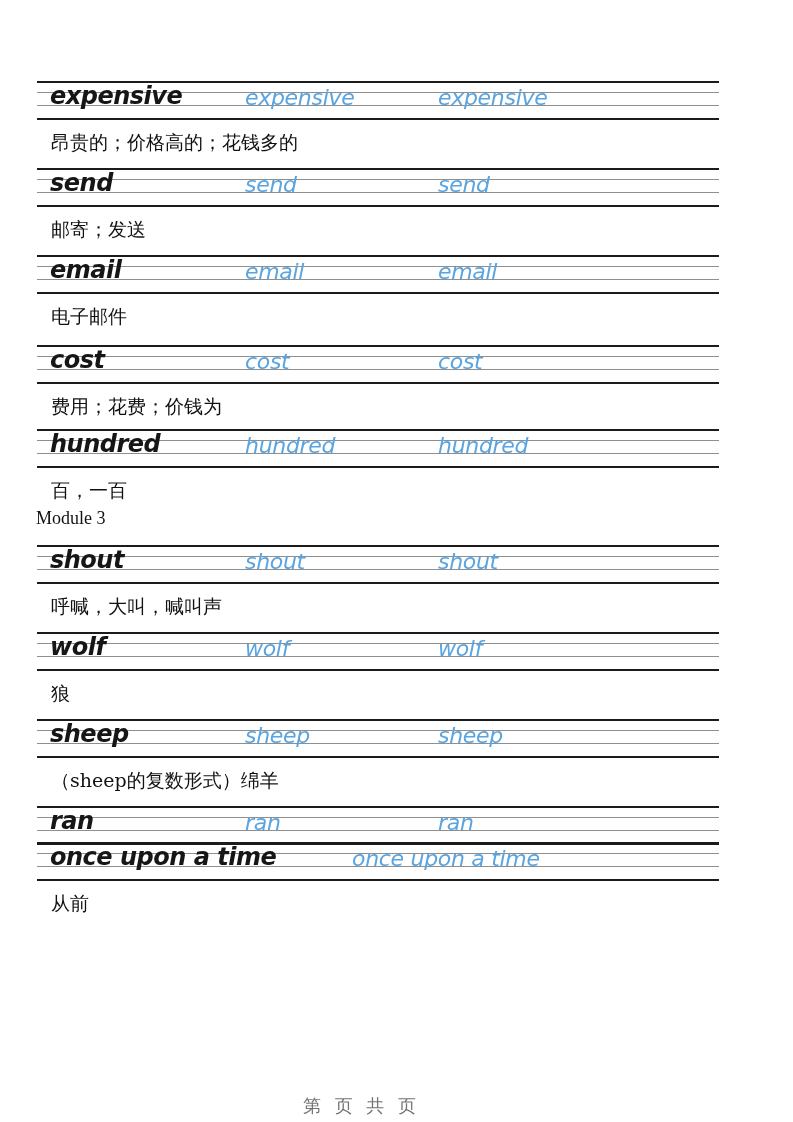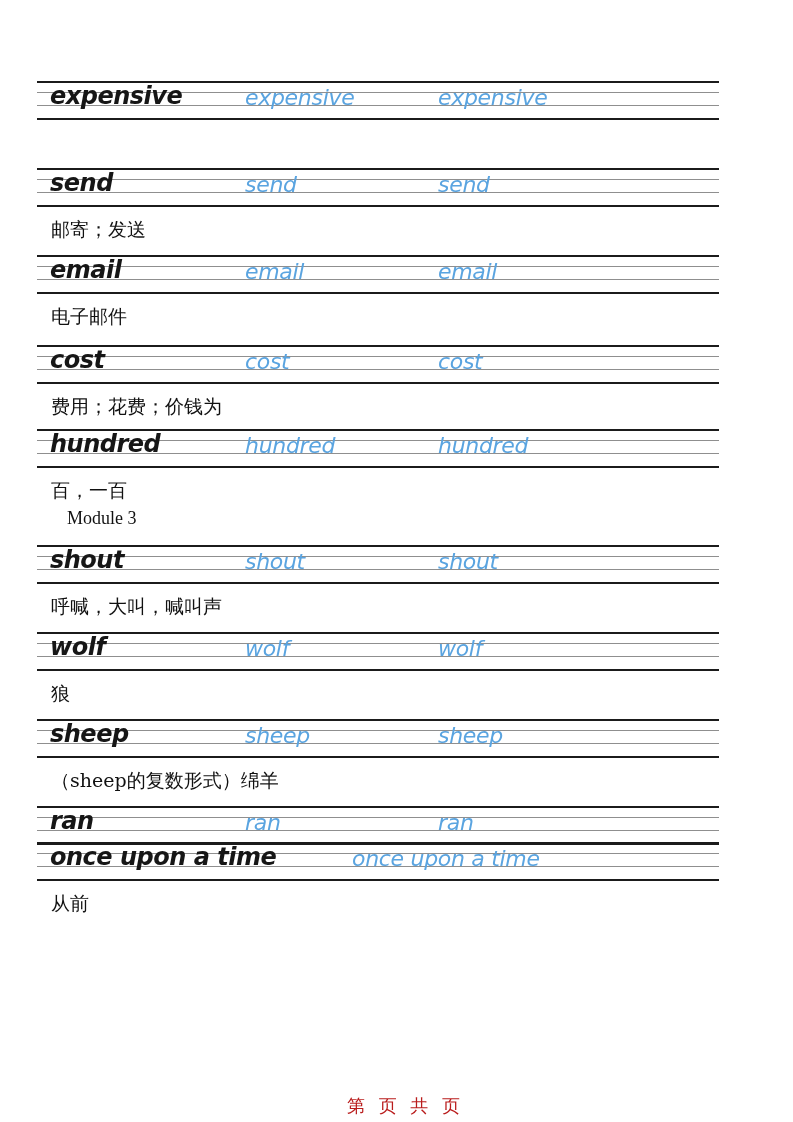--- a/index.html
+++ b/index.html
@@ -19,37 +19,38 @@
   .trace{position:absolute;top:2px;
         font:italic 400 22px/29px "DejaVu Sans",sans-serif;
         color:#5aa4e0;letter-spacing:-0.3px;white-space:nowrap;}
   .trace1{left:208px;}
   .trace2{left:401px;}
   .row.single .trace1{left:315px;}
   .cn{position:absolute;left:14px;top:50px;
       font:400 19px/22px "DejaVu Serif","Liberation Serif",serif;
       color:#111;white-space:nowrap;}
   .module-label{position:absolute;left:36px;top:506px;
-      font:400 18px/24px "Liberation Serif","DejaVu Serif",serif;color:#111;margin-left:31px;}
+      font:400 18px/24px "Liberation Serif","DejaVu Serif",serif;color:#111;}
   .footer{position:absolute;left:0;top:1095px;width:100%;text-align:center;
-      font:400 18px/22px "DejaVu Sans",sans-serif;color:#b91c1c;word-spacing:8px;padding-left:44px;}
+      font:400 18px/22px "DejaVu Sans",sans-serif;color:#737373;word-spacing:8px;}
 </style>
 </head>
 <body>
 
 <div class="page">
 
   <div class="row" style="top:81px">
     <div class="ln thick t0"></div>
     <div class="ln thin t1"></div>
     <div class="ln thin t2"></div>
     <div class="ln thick t3"></div>
     <span class="word">expensive</span>
     <span class="trace trace1">expensive</span>
     <span class="trace trace2">expensive</span>
+    <div class="cn">昂贵的；价格高的；花钱多的</div>
   </div>
 
   <div class="row" style="top:168px">
     <div class="ln thick t0"></div>
     <div class="ln thin t1"></div>
     <div class="ln thin t2"></div>
     <div class="ln thick t3"></div>
     <span class="word">send</span>
     <span class="trace trace1">send</span>
     <span class="trace trace2">send</span>

